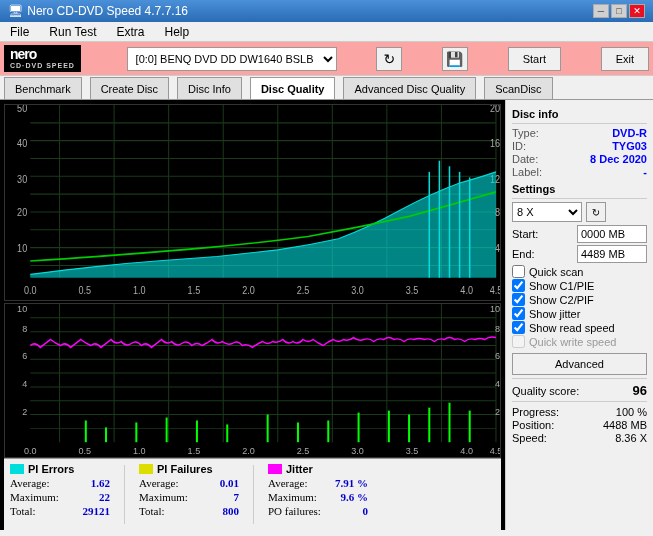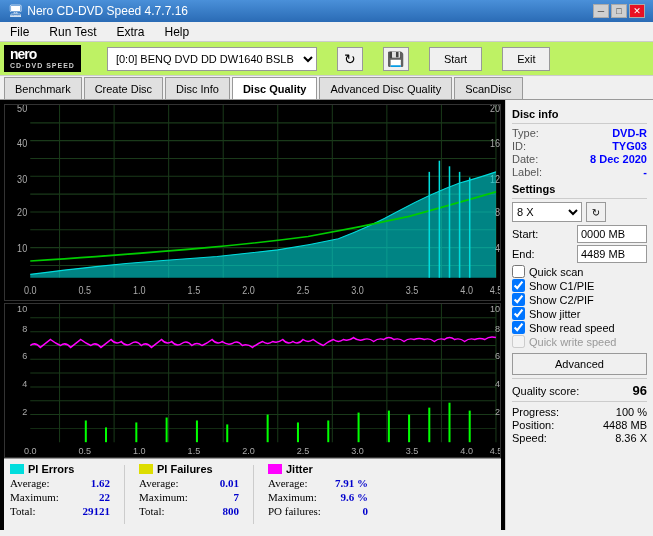--- a/index.html
+++ b/index.html
@@ -9,32 +9,32 @@
     .title-bar { background: linear-gradient(to bottom, #4a90d9, #2a6bb5); color: white; height: 22px; display: flex; align-items: center; justify-content: space-between; padding: 0 8px; font-size: 12px; }
     .title-bar-left { display: flex; align-items: center; gap: 4px; }
     .title-bar-buttons { display: flex; gap: 2px; }
     .title-btn { width: 16px; height: 14px; border: 1px solid #aaa; background: #d0d0d0; font-size: 9px; display: flex; align-items: center; justify-content: center; cursor: pointer; color: #333; }
     
     
     .menu-bar { background: #f0f0f0; height: 20px; display: flex; align-items: center; padding: 0 4px; border-bottom: 1px solid #ccc; gap: 8px; font-size: 12px; }
     .menu-item { padding: 2px 6px; cursor: pointer; }
     
     
-    .toolbar { background: #bef264; height: 34px; display: flex; align-items: center; padding: 2px 4px; border-bottom: 1px solid #ccc; gap: 20px; }
+    .toolbar { background: #fca5a5; height: 34px; display: flex; align-items: center; padding: 2px 4px; border-bottom: 1px solid #ccc; gap: 4px; justify-content: space-between; }
     .nero-logo { background: #000; color: white; padding: 2px 6px; font-size: 11px; font-weight: bold; display: flex; flex-direction: column; line-height: 1.1; margin-right: 6px; }
     .nero-logo span:first-child { font-size: 14px; font-weight: 900; letter-spacing: -1px; }
     .nero-logo span:last-child { font-size: 7px; letter-spacing: 1px; color: #ccc; }
     .drive-select { height: 24px; font-size: 11px; border: 1px solid #999; background: white; padding: 0 4px; width: 210px; }
     .toolbar-icon-btn { width: 26px; height: 24px; border: 1px solid #999; background: #f0f0f0; display: flex; align-items: center; justify-content: center; cursor: pointer; font-size: 14px; }
     .start-btn { height: 24px; padding: 0 14px; background: #f0f0f0; border: 1px solid #999; cursor: pointer; font-size: 11px; }
     .exit-btn { height: 24px; padding: 0 14px; background: #f0f0f0; border: 1px solid #999; cursor: pointer; font-size: 11px; }
     
     
     .tabs { background: #f0f0f0; height: 24px; display: flex; align-items: flex-end; padding: 0 4px; border-bottom: 1px solid #999; }
-    .tab { padding: 3px 10px; border: 1px solid #999; border-bottom: none; background: #e0e0e0; cursor: pointer; margin-right: 2px; font-size: 11px; height: 22px; display: flex; align-items: center; }
+    .tab { padding: 3px 10px; border: 1px solid #999; border-bottom: none; background: #e0e0e0; cursor: pointer; margin-right: 8px; font-size: 11px; height: 22px; display: flex; align-items: center; }
     .tab.active { background: white; font-weight: bold; }
     
     
     .main { display: flex; height: 430px; }
     
     
     .chart-area { flex: 1; background: #000; position: relative; padding: 2px; }
     
     
     .chart-upper { height: 175px; background: #000; position: relative; border: 1px solid #333; margin-bottom: 2px; overflow: hidden; }

